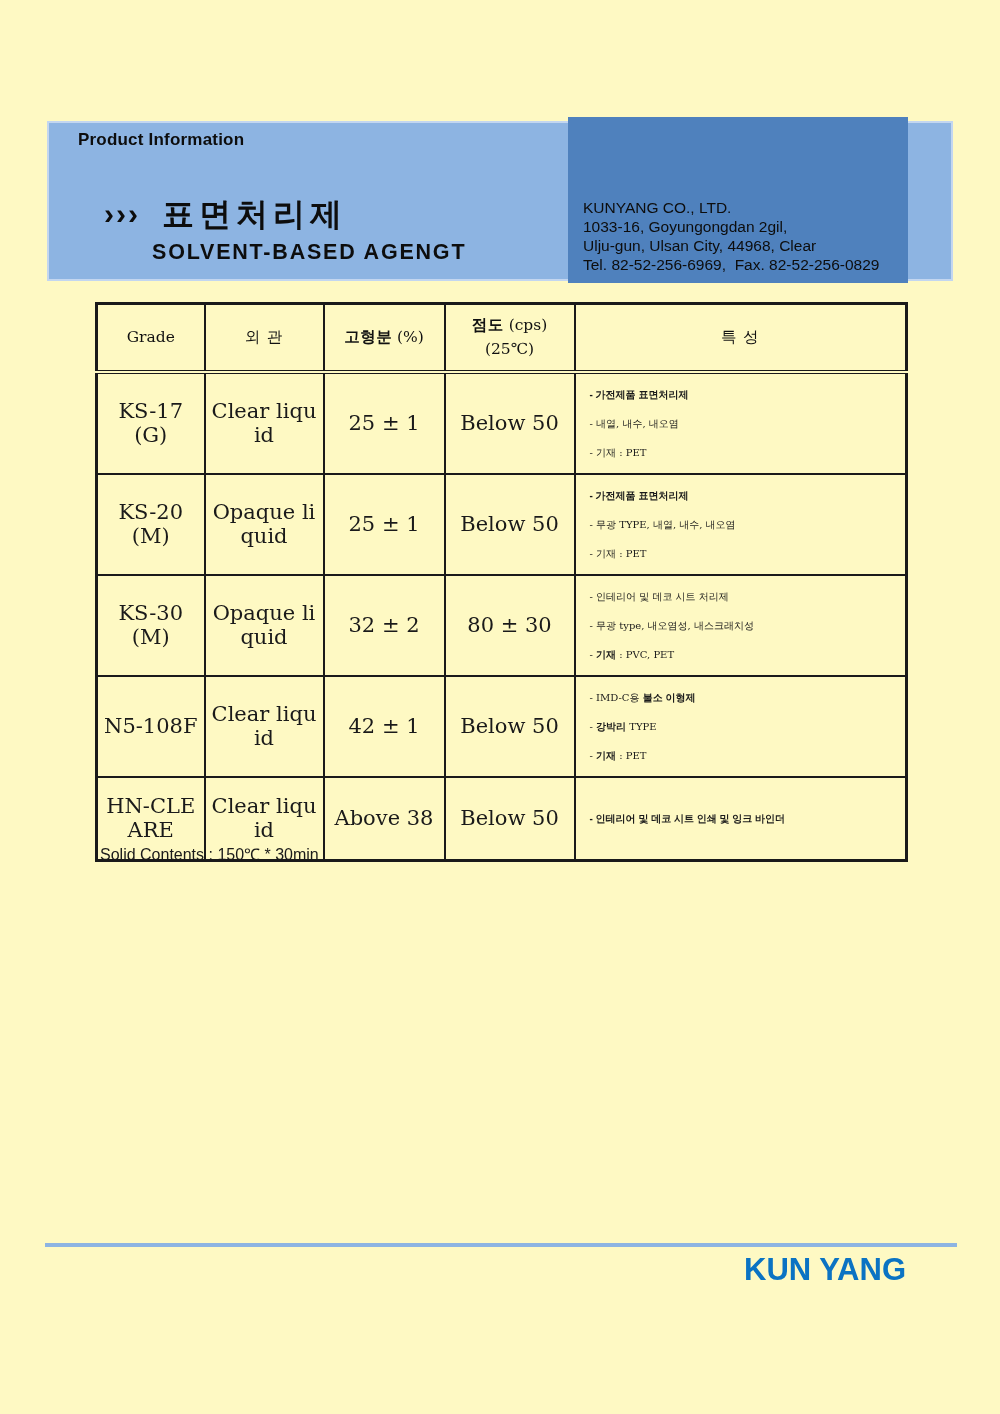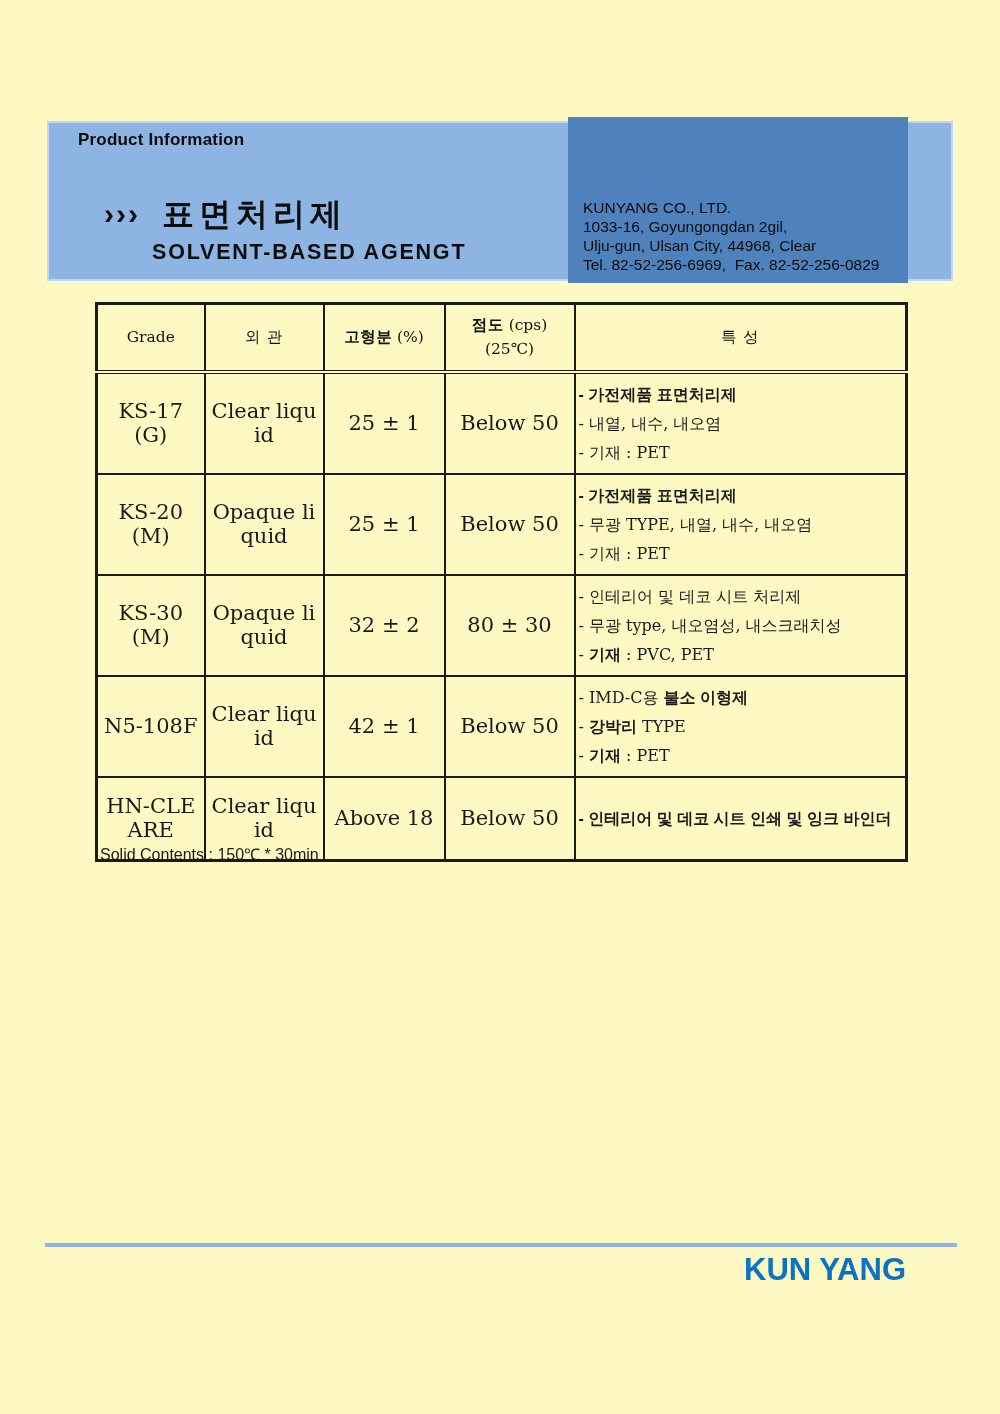--- a/index.html
+++ b/index.html
@@ -99,23 +99,23 @@
   td.c-center {
     font-family: "DejaVu Serif", serif;
     font-size: 21px;
     text-align: center;
     color: #1a1a1a;
     word-break: break-all;
     padding: 0 4px;
   }
   td.c-feat {
     font-family: "DejaVu Serif", serif;
-    font-size: 16px;
+    font-size: 10px;
     color: #1a1a1a;
-    padding: 6px 10px 6px 3px;
+    padding: 6px 10px 6px 14px;
     margin-top: 32px;
   }
   .feat-line { line-height: 29px; }
   .feat-line .b { font-family: "Liberation Sans", sans-serif; font-weight: bold; }
 
   
   .notes {
     position: absolute;
     left: 100px; top: 845px;
     font-size: 16px;
@@ -225,21 +225,21 @@
           <td class="c-center">Below 50</td>
           <td class="c-feat">
             <div class="feat-line"><span>- IMD-C용 </span><span class="b">불소 이형제</span></div>
             <div class="feat-line"><span>- </span><span class="b">강박리</span><span> TYPE</span></div>
             <div class="feat-line"><span>- </span><span class="b">기재</span><span> : PET</span></div>
           </td>
         </tr>
         <tr>
           <td class="c-center">HN-CLEARE</td>
           <td class="c-center">Clear liquid</td>
-          <td class="c-center">Above 18</td>
+          <td class="c-center">Above 38</td>
           <td class="c-center">Below 50</td>
           <td class="c-feat">
             <div class="feat-line"><span class="b">- 인테리어 및 데코 시트 인쇄 및 잉크 바인더</span></div>
           </td>
         </tr>
       </tbody>
   </table>
 
   <div class="notes">
     <div>Solid Contents : 150℃ * 30min</div>

